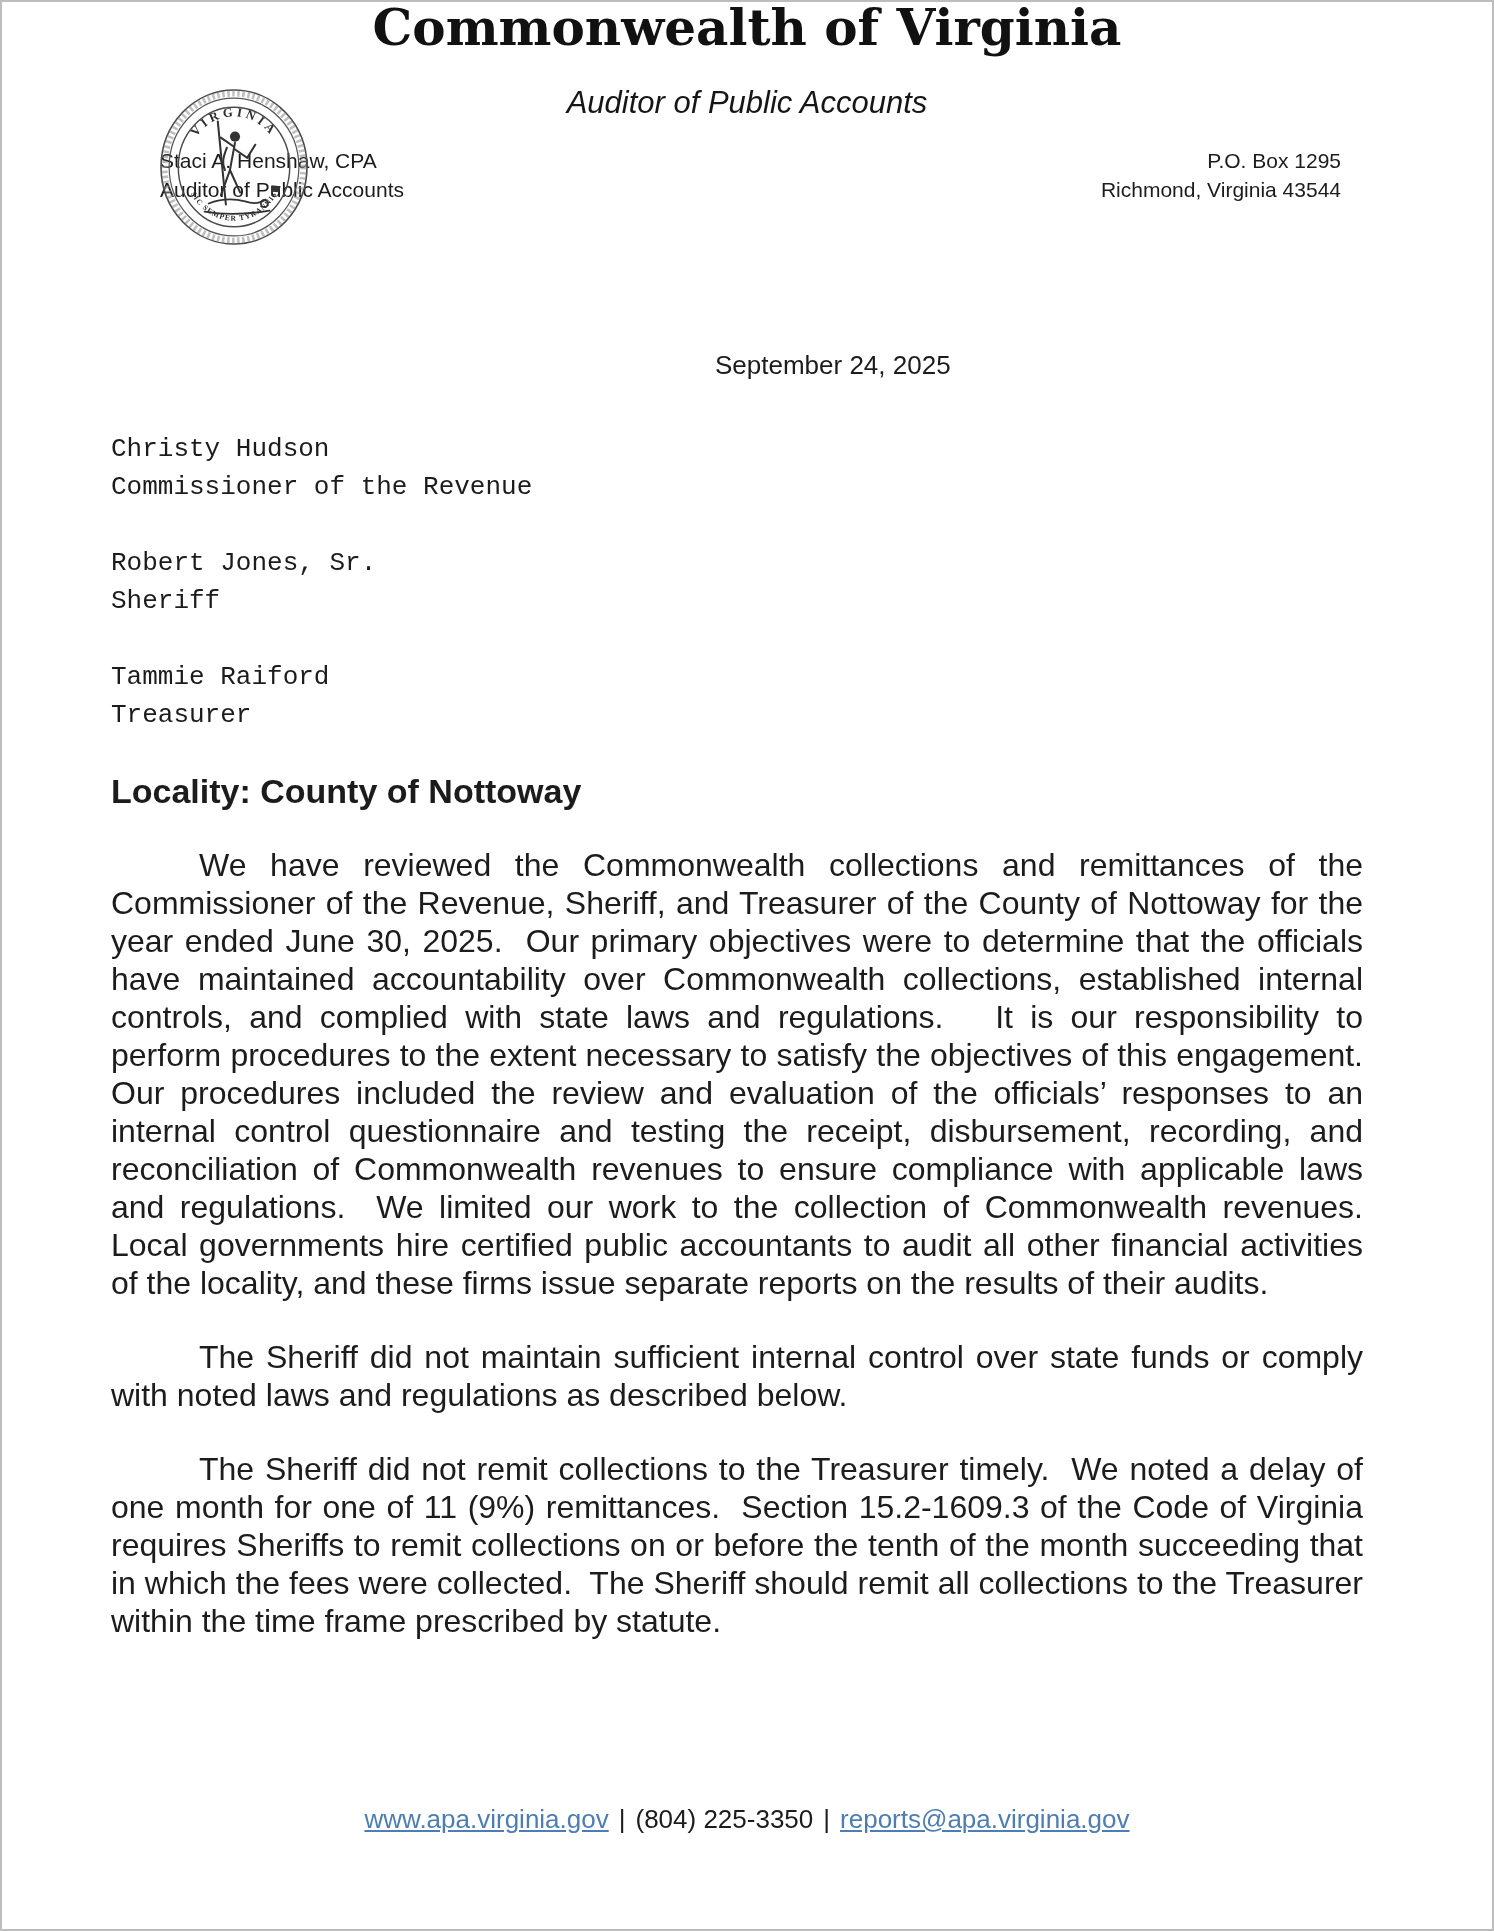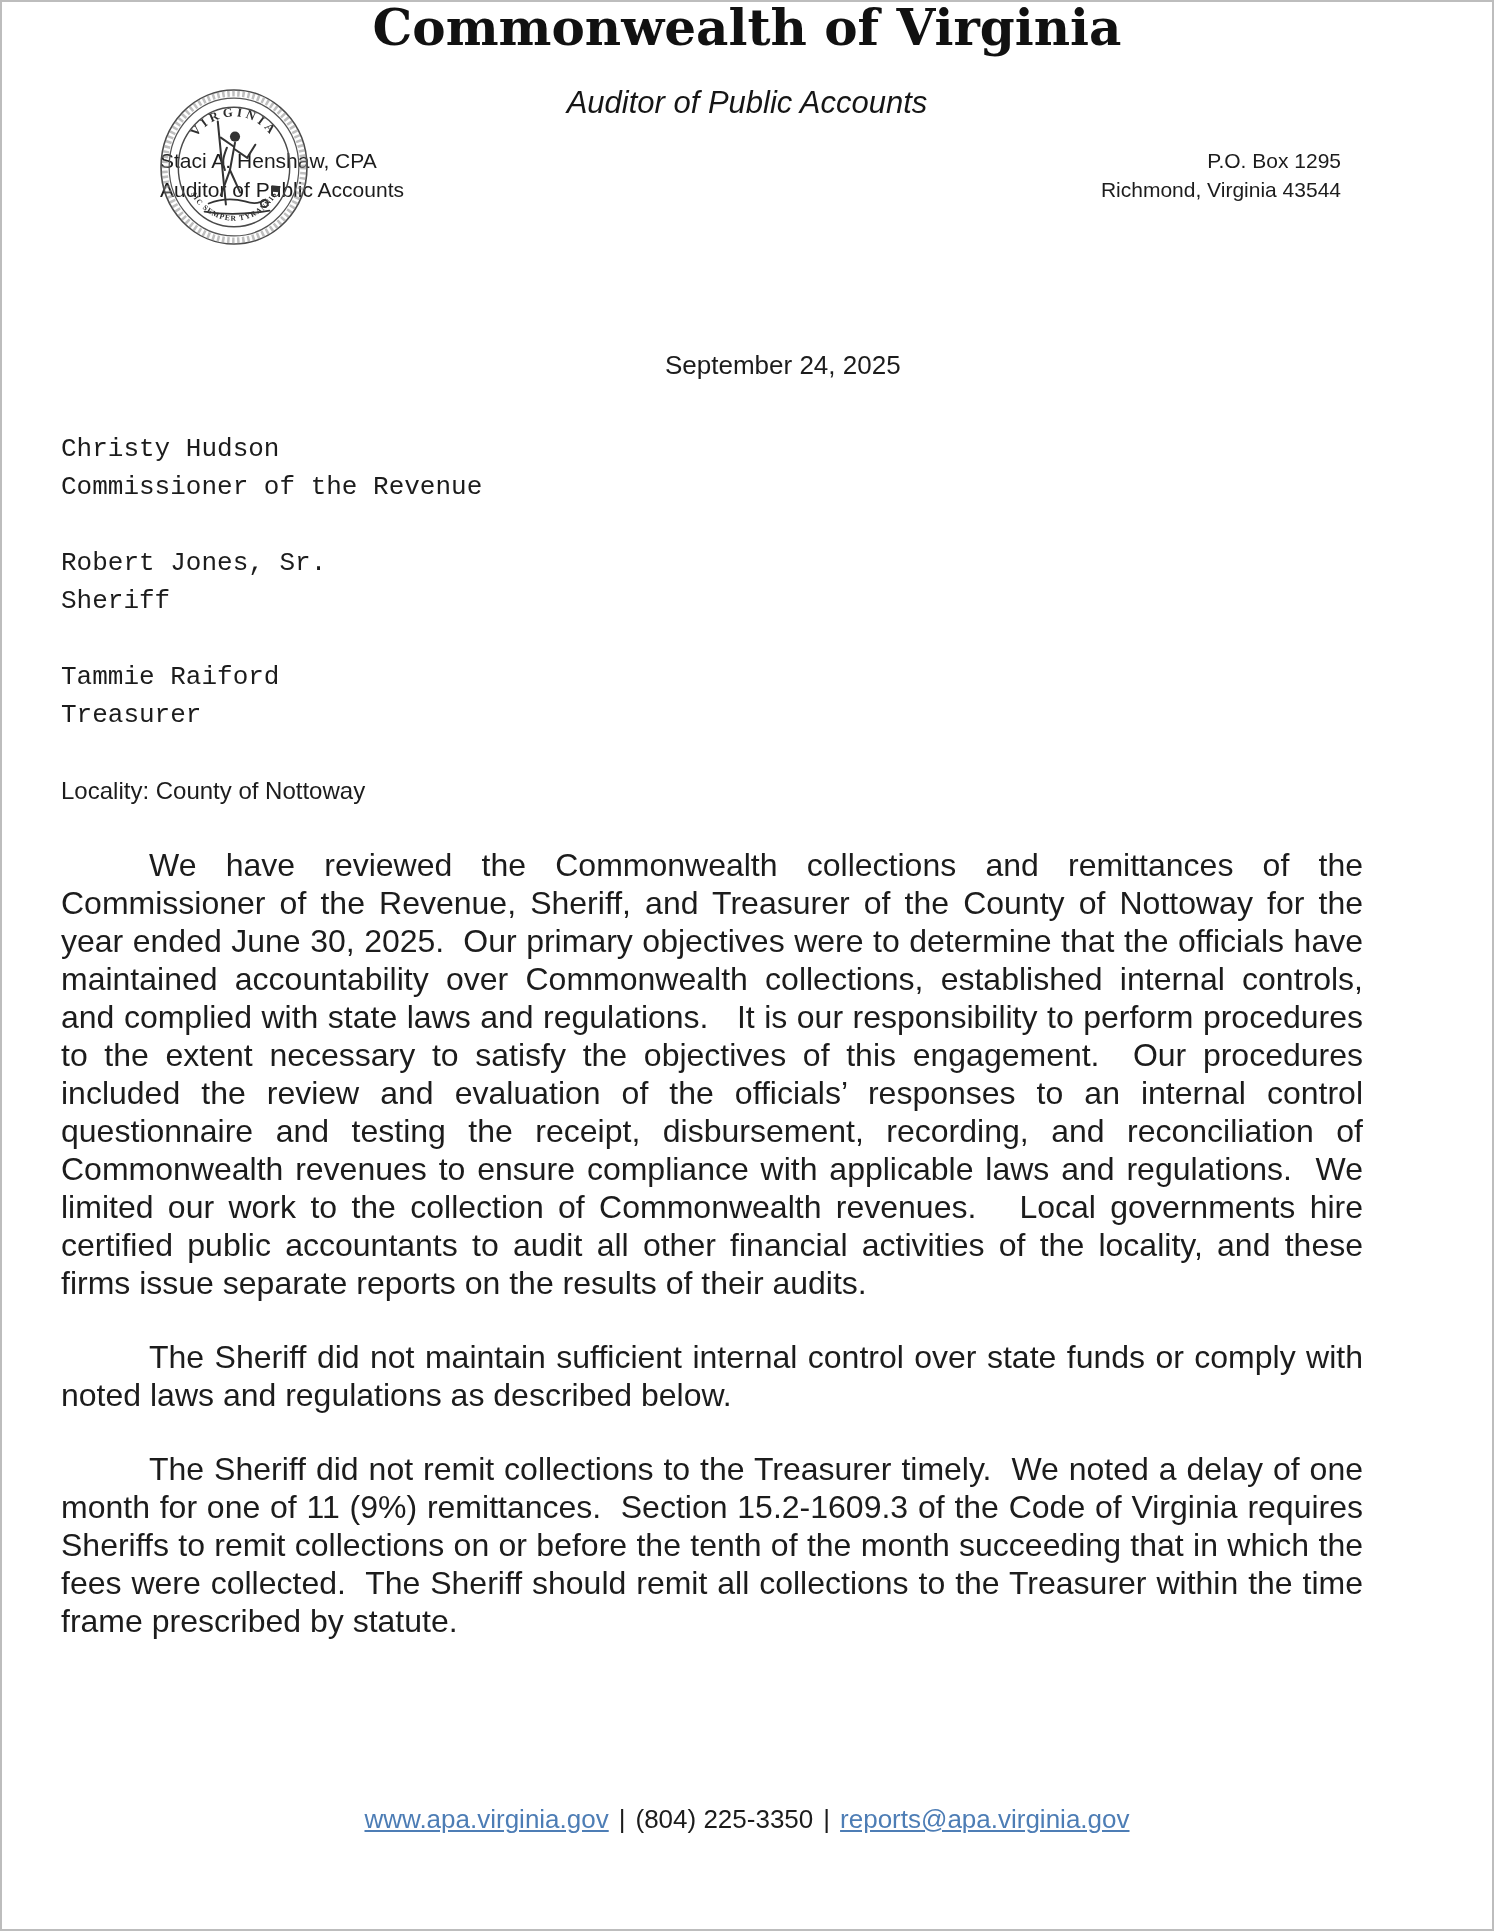--- a/index.html
+++ b/index.html
@@ -35,30 +35,30 @@
     color:#161616;
   }
   .credits {
     display:flex; justify-content:space-between;
     padding:26px 151px 0 158px;
     font-size:21px; line-height:29px;
     text-align:left;
     gap:8px;
   }
   .credits .right { text-align:right; }
-  .content { padding:0 129px 0 59px; }
+  .content { padding:0 129px 0 109px; }
   .date-line {
     margin-top:142px;
     margin-left:604px;
     width:fit-content;
     font-size:26px; line-height:38px;
   }
   .recipients { margin-top:46px; font-size:26px; line-height:38px; }
   .recipient-group { margin-bottom:38px;font-family:Liberation Mono, monospace; }
-  .locality-line { font-size:24px; line-height:38px; }
+  .locality-line { font-size:34px; line-height:38px;font-weight:bold; }
   .para {
     margin:36px 0 0 0;
     font-size:32px; line-height:38px;
     text-align:justify;
     text-indent:88px;
     white-space:pre-wrap;
   }
   .finding-block { margin-top:36px; font-size:26px; line-height:38px; }
   .finding-heading {
     font-weight:700;

